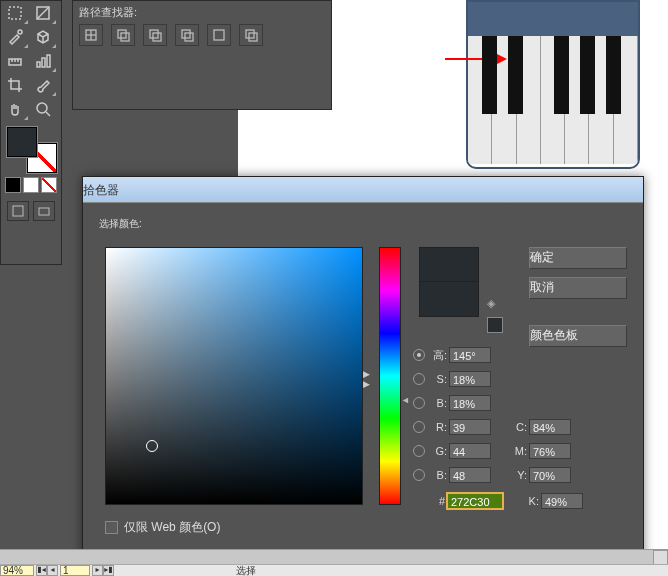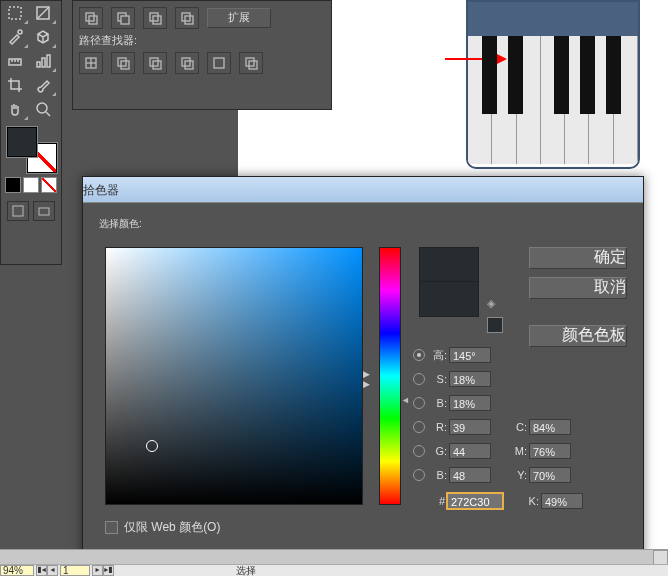--- a/index.html
+++ b/index.html
@@ -40,29 +40,29 @@
 .sv-marker{position:absolute;width:10px;height:10px;border:1px solid #fff;border-radius:50%;transform:translate(-50%,-50%)}
 .sv-arrows{position:absolute;left:280px;top:166px;display:flex;flex-direction:column;gap:2px;color:#ccc;font-size:9px}
 .hue{position:absolute;left:296px;top:44px;width:20px;height:256px;border:1px solid #222;background:linear-gradient(to bottom,red,#f0f,blue,cyan,#0f0,#ff0,red)}
 .hue-arrow{position:absolute;left:318px;width:8px;display:flex;color:#bbb}
 .hue-arrow::before{content:"◄";font-size:9px}
 .swatch-new{position:absolute;left:336px;top:44px;width:58px;height:34px;background:#272c30;border:1px solid #222}
 .swatch-old{position:absolute;left:336px;top:78px;width:58px;height:34px;background:#272c30;border:1px solid #222}
 .cube{position:absolute;left:404px;top:94px;width:14px;height:14px;color:#aaa}
 .tiny-sw{position:absolute;left:404px;top:114px;width:14px;height:14px;background:#272c30;border:1px solid #888}
 .btns{position:absolute;right:16px;top:44px;display:flex;flex-direction:column;gap:8px}
-.btn{width:96px;height:20px;background:#646464;border:1px solid #3c3c3c;border-top-color:#7a7a7a;border-left-color:#7a7a7a;text-align:right;line-height:18px;font-size:16px;color:#eee;cursor:pointer}
+.btn{width:96px;height:20px;background:#646464;border:1px solid #3c3c3c;border-top-color:#7a7a7a;border-left-color:#7a7a7a;text-align:left;line-height:18px;font-size:12px;color:#eee;cursor:pointer}
 .btn+.btn{margin-top:0}
 .fields{position:absolute;left:330px;top:140px;width:220px;font-size:11px}
 .frow{display:flex;align-items:center;height:24px}
 .radio{width:10px;height:10px;border:1px solid #999;border-radius:50%;margin-right:4px;display:inline-flex;align-items:center;justify-content:center}
 .radio.on::after{content:"";width:4px;height:4px;background:#ccc;border-radius:50%}
 .flbl{width:18px;text-align:right;margin-right:2px}
 .fval{width:42px;height:16px;background:#6a6a6a;border:1px solid #3a3a3a;color:#eee;padding:0 3px;line-height:16px;font-size:11px;box-sizing:border-box}
-.fval.sel{background:#737373;border:1px solid #e8b04a;outline:1px solid #e8b04a;color:#fff}
+.fval.sel{background:#4d7c0f;border:1px solid #e8b04a;outline:1px solid #e8b04a;color:#fff}
 .col2{margin-left:18px}
 .hex-row{margin-top:2px}
 .web-only{position:absolute;left:22px;top:316px;display:flex;align-items:center;gap:6px;font-size:12px}
 .cb{width:11px;height:11px;border:1px solid #888;background:#5a5a5a}
 .statusbar{position:absolute;left:0;bottom:0;width:100%;height:11px;background:#e8e8e8;border-top:1px solid #aaa;display:flex;align-items:center;font-size:10px;color:#333}
 .sb-field{height:11px;border:1px solid #999;background:#fef9c3;padding:0 2px;box-sizing:border-box;line-height:9px}
 .sb-arrows{display:flex;margin:0 2px}
 .sb-arr{width:11px;height:11px;background:#ddd;border:1px solid #999;box-sizing:border-box;text-align:center;line-height:8px;font-size:8px}
 .sb-sel{margin-left:120px}
 .scrollbar-h{position:absolute;left:0;bottom:11px;height:15px;width:100%;background:#c8c8c8;border-top:1px solid #999;display:flex;justify-content:flex-end}
@@ -187,47 +187,20 @@
       </div>
     <div class="edit-btn">
         <svg width="12" height="12">
           <rect x="1" y="3" width="10" height="7" fill="none" stroke="#bbb"></rect>
         </svg>
       </div>
   </div>
 </div>
 
 <div class="panel">
-  <div class="panel-row">
-    <div class="p-icon">
-        <svg>
-          <rect x="2" y="2" width="8" height="8"></rect>
-          <rect x="5" y="5" width="8" height="8"></rect>
-        </svg>
-      </div>
-    <div class="p-icon">
-        <svg>
-          <rect x="2" y="2" width="8" height="8"></rect>
-          <rect x="5" y="5" width="8" height="8" fill="#535353"></rect>
-        </svg>
-      </div>
-    <div class="p-icon">
-        <svg>
-          <rect x="2" y="2" width="8" height="8"></rect>
-          <rect x="5" y="5" width="8" height="8"></rect>
-        </svg>
-      </div>
-    <div class="p-icon">
-        <svg>
-          <rect x="2" y="2" width="8" height="8"></rect>
-          <rect x="5" y="5" width="8" height="8"></rect>
-        </svg>
-      </div>
-    <div class="expand-btn">扩展</div>
-  </div>
   <div class="lbl">路径查找器:</div>
   <div class="panel-row">
     <div class="p-icon">
         <svg>
           <rect x="2" y="2" width="10" height="10"></rect>
           <line x1="2" y1="7" x2="12" y2="7"></line>
           <line x1="7" y1="2" x2="7" y2="12"></line>
         </svg>
       </div>
     <div class="p-icon">

